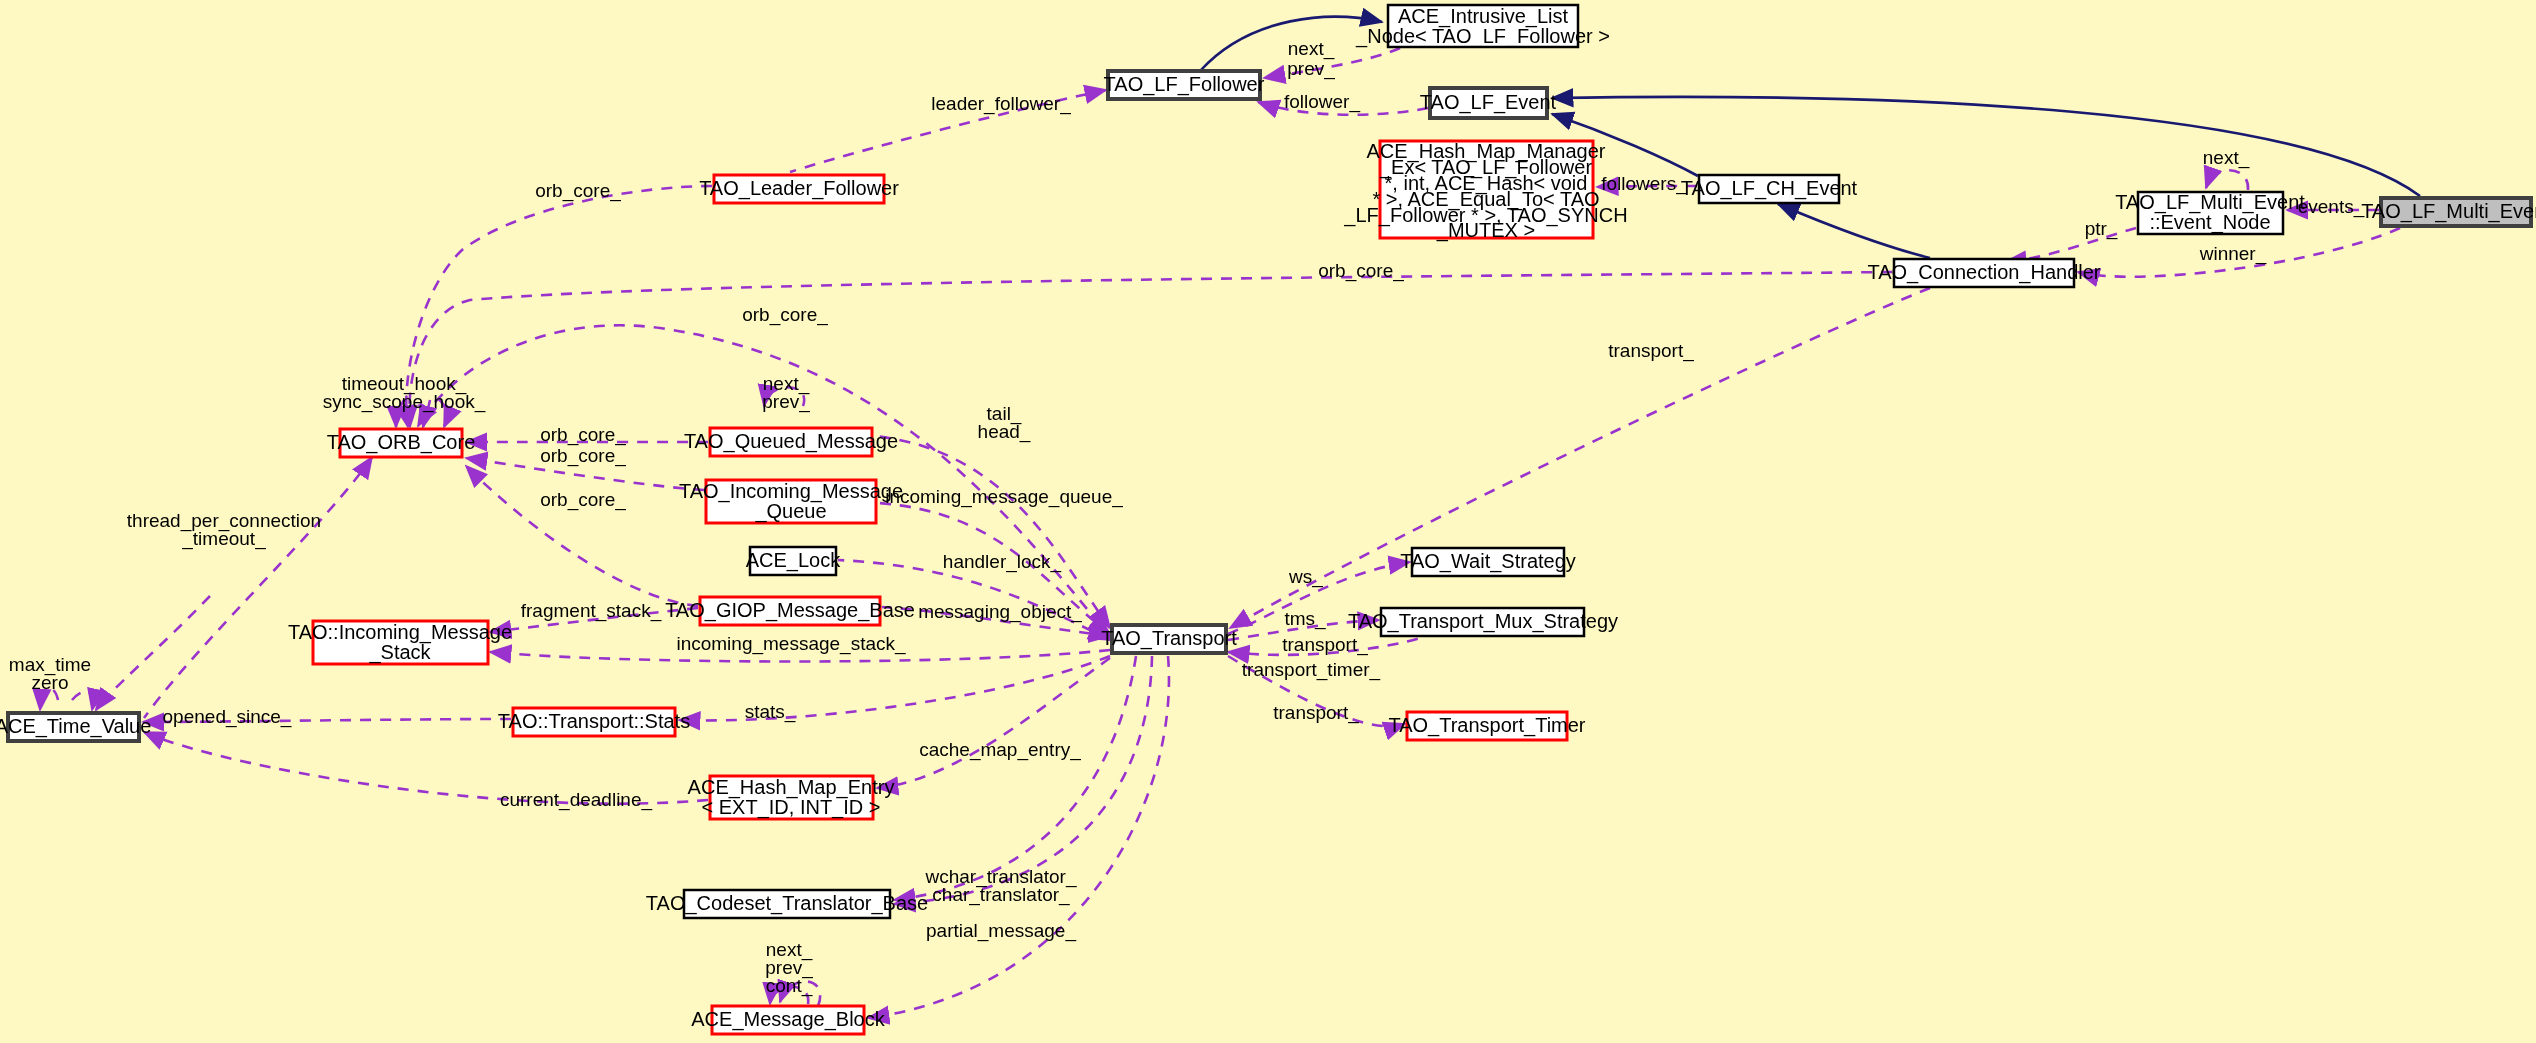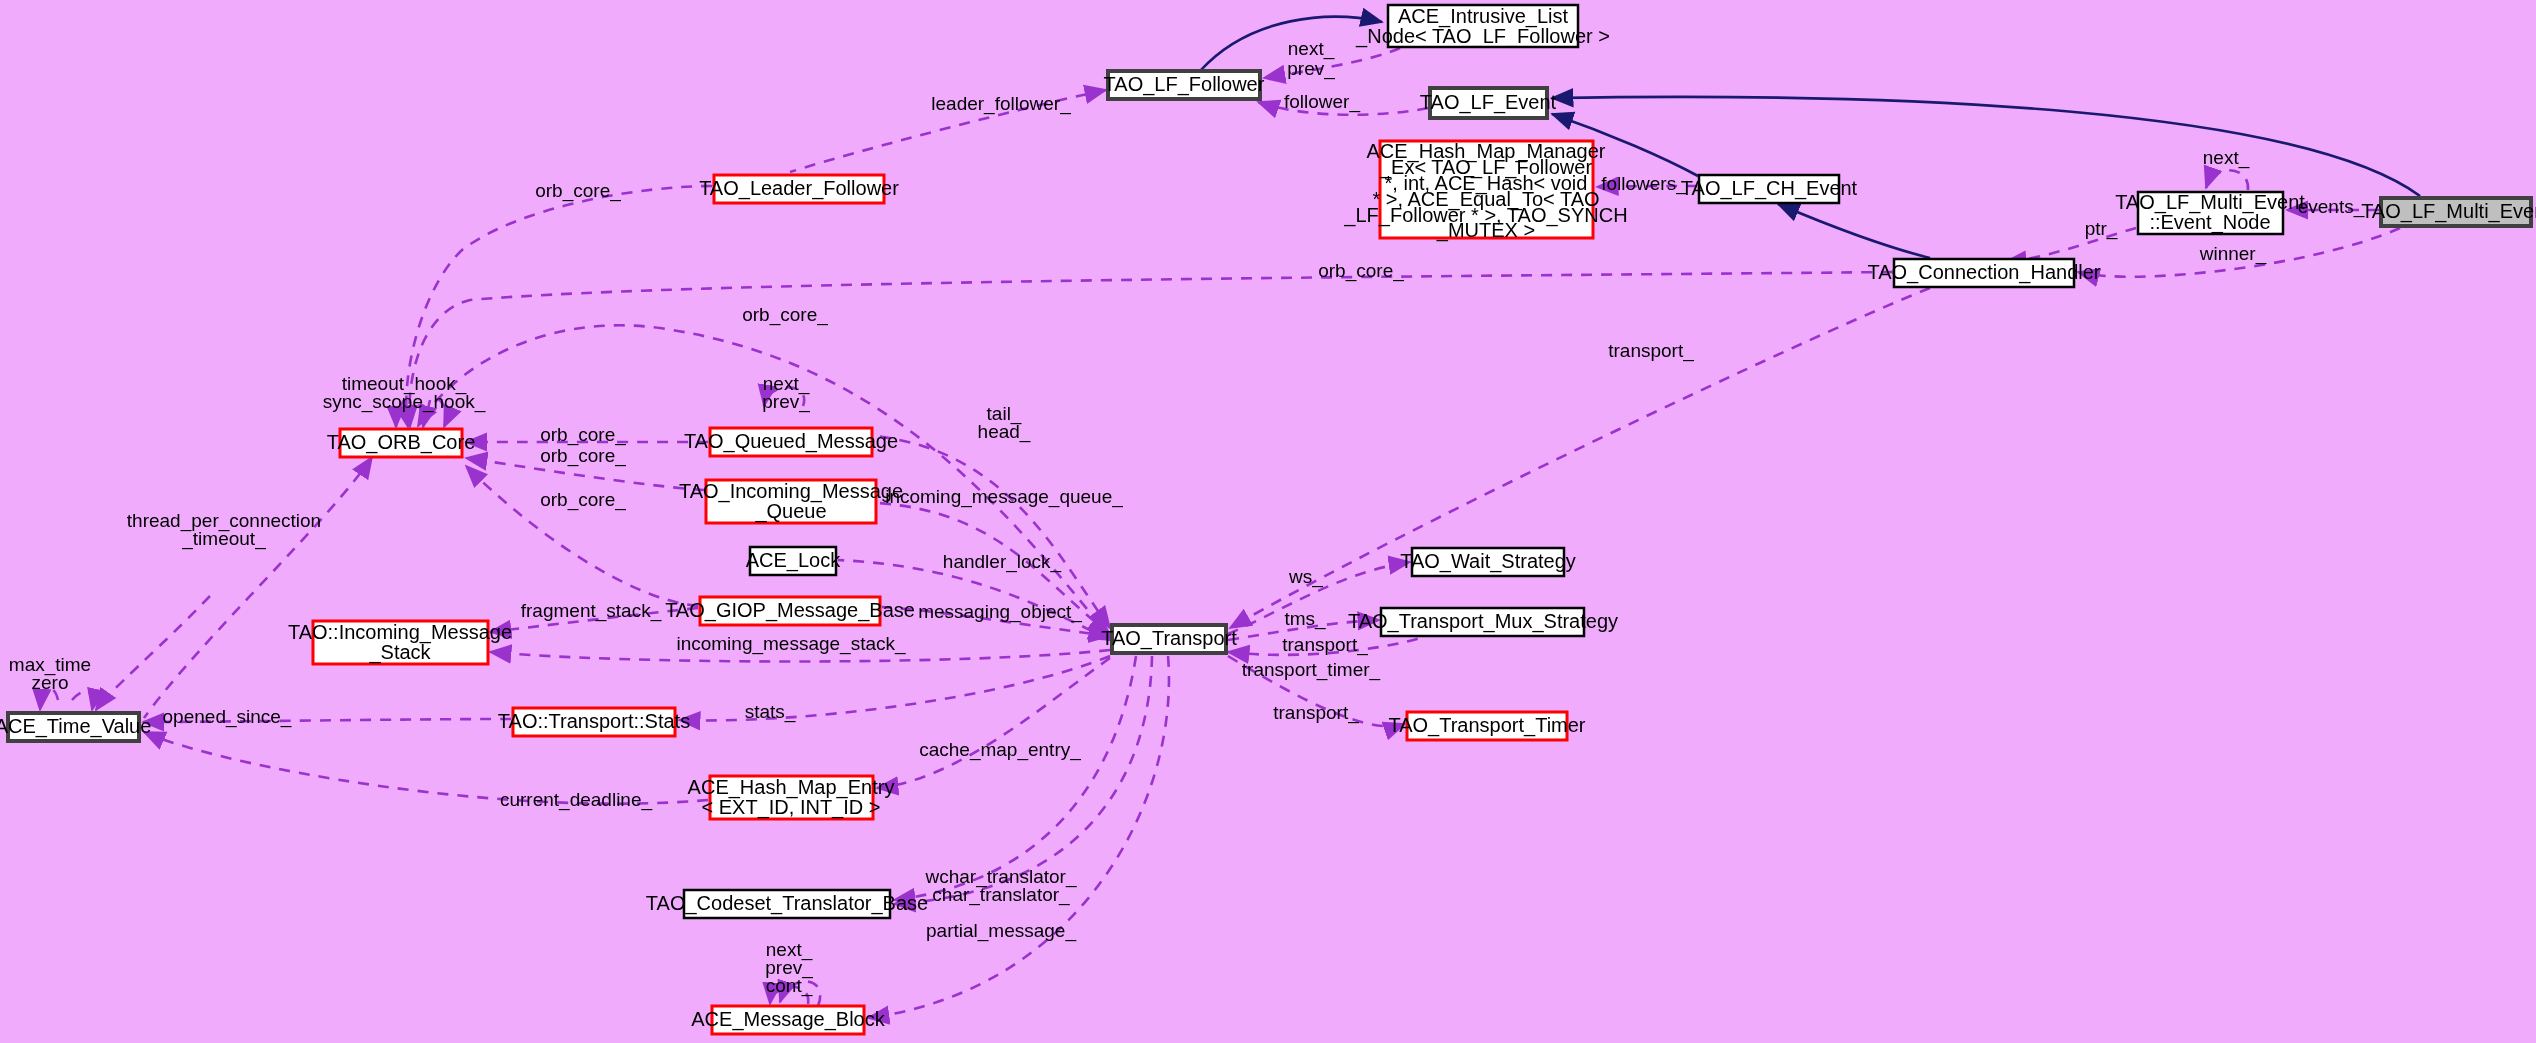--- a/index.html
+++ b/index.html
@@ -7,21 +7,21 @@
     padding: 0;
     background: #ffffff;
   }
   body {
     font-family: "Liberation Sans", sans-serif;
   }
   #diagram-root {
     position: relative;
     width: 2536px;
     height: 1043px;
-    background: #f0abfc;
+    background: #fef9c3;
     overflow: hidden;
   }
   svg#graph {
     position: absolute;
     left: 0;
     top: 0;
     width: 2536px;
     height: 1043px;
   }
   .node-box {

